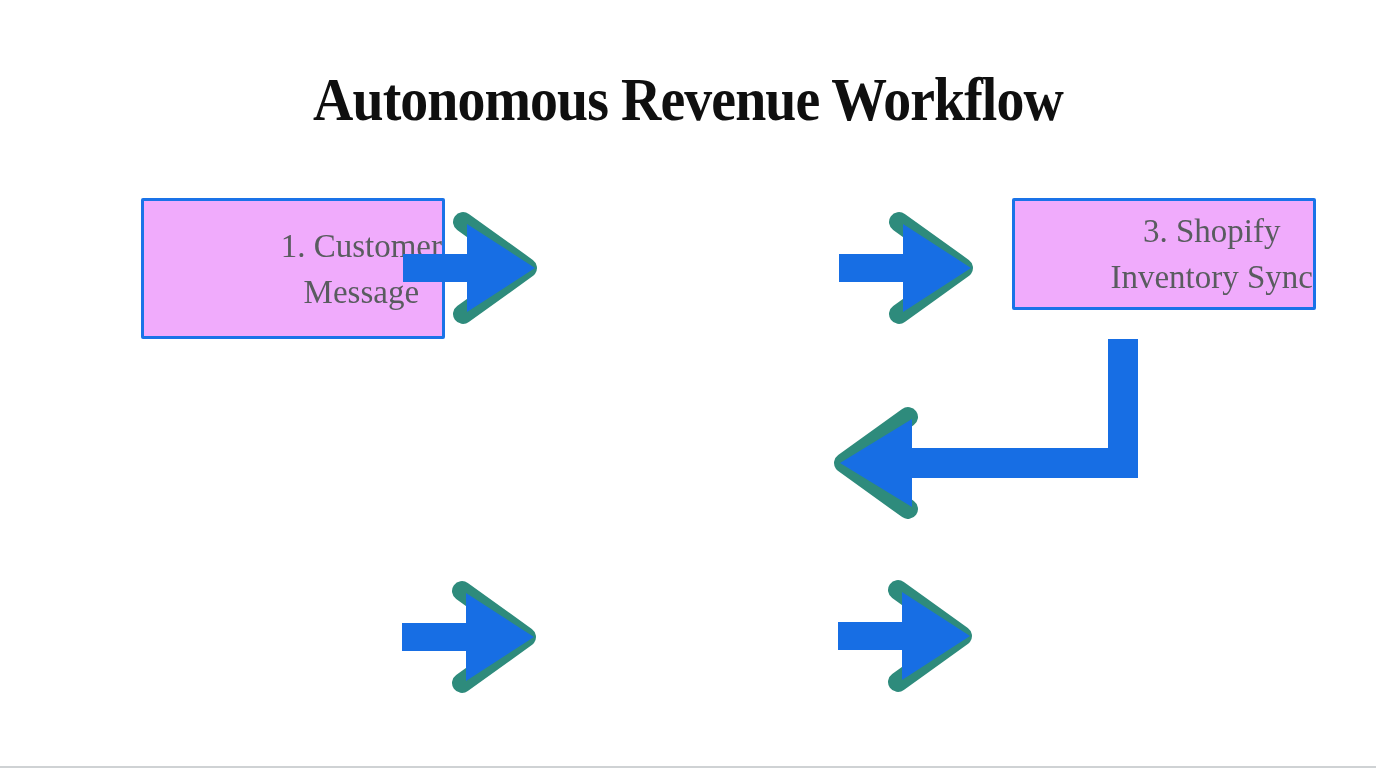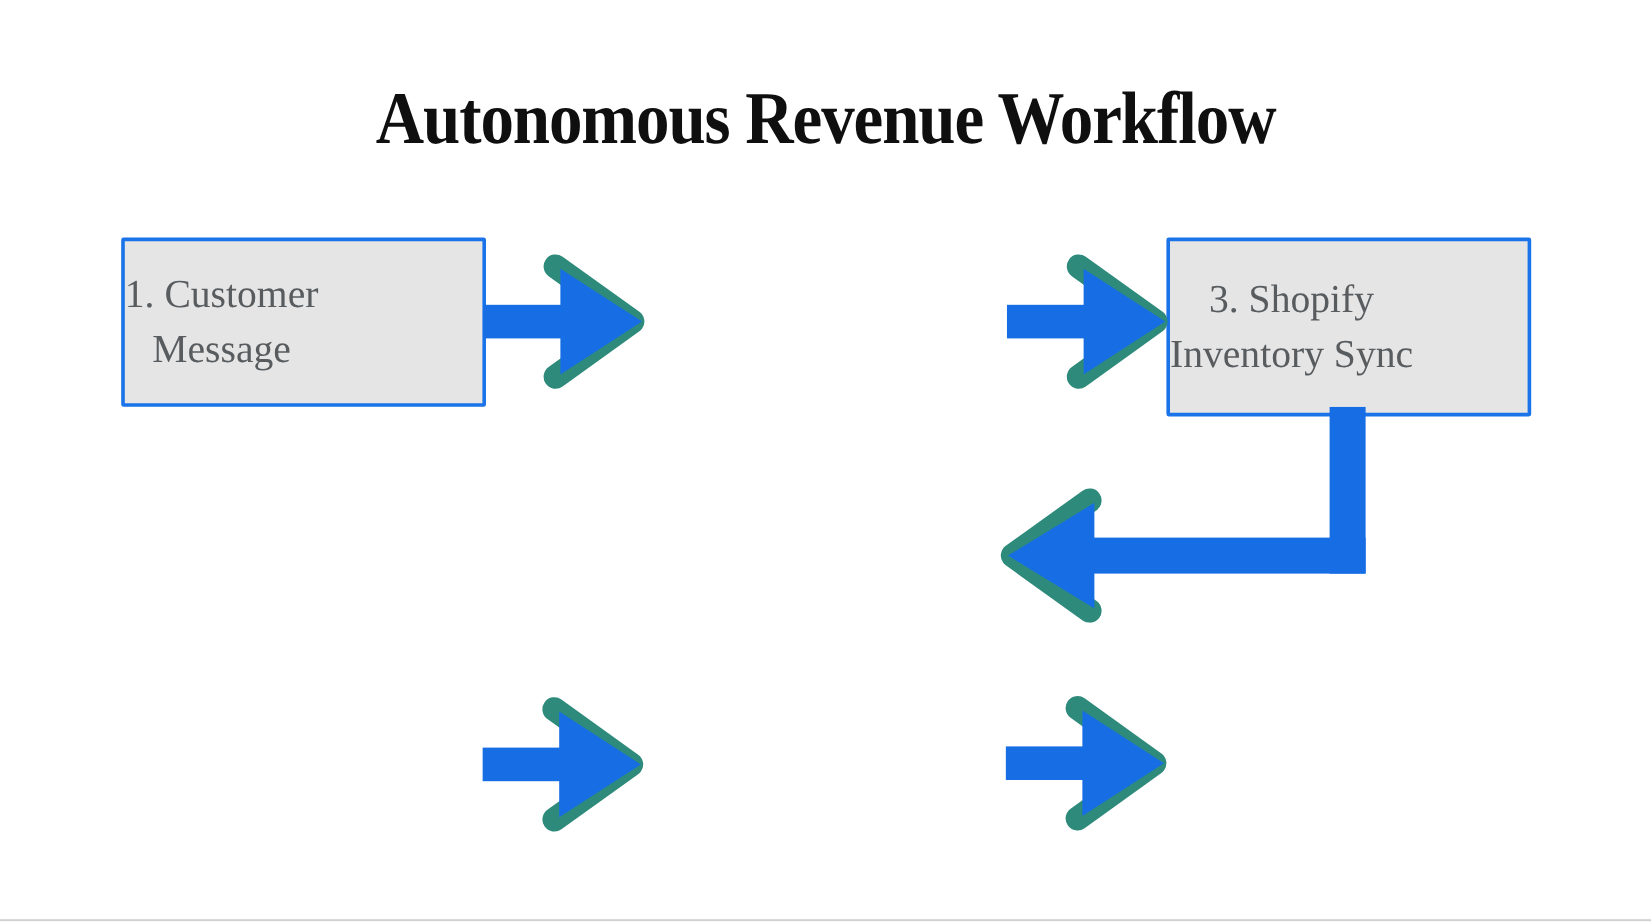--- a/index.html
+++ b/index.html
@@ -26,34 +26,35 @@
     letter-spacing: -1px;
     color: var(--title-color, #0f0f0f);
     transform: scaleX(0.9);
     white-space: nowrap;
   }
   .node {
     position: absolute;
     box-sizing: border-box;
     border: 3px solid var(--box-border, #1a73e8);
     border-radius: 2px;
-    background: #e5e5e5;
+    background: #f0abfc;
     display: flex;
     align-items: center;
-    justify-content: flex-start;
+    justify-content: flex-end;
+    margin-left: 40px;
   }
   .node-label {
     text-align: center;
     color: var(--node-text, #595c5f);
     font-size: 33px;
     line-height: 46px;
   }
   .node-1 { left: 101px; top: 198px; width: 304px; height: 141px; }
   .node-2 { left: 537px; top: 198px; width: 304px; height: 141px; }
-  .node-3 { left: 972px; top: 198px; width: 304px; height: 149px; }
+  .node-3 { left: 972px; top: 198px; width: 304px; height: 112px; }
   .node-4 { left: 537px; top: 565px; width: 302px; height: 140px; }
   .node-5 { left: 972px; top: 565px; width: 305px; height: 140px; }
   .arrow { position: absolute; }
   .arrow-shaft, .arrow-head { fill: var(--arrow-blue, #176ee4); }
   .arrow-chevron {
     fill: none;
     stroke: var(--arrow-teal, #2e8b7c);
     stroke-width: 20;
     stroke-linecap: round;
     stroke-linejoin: round;

